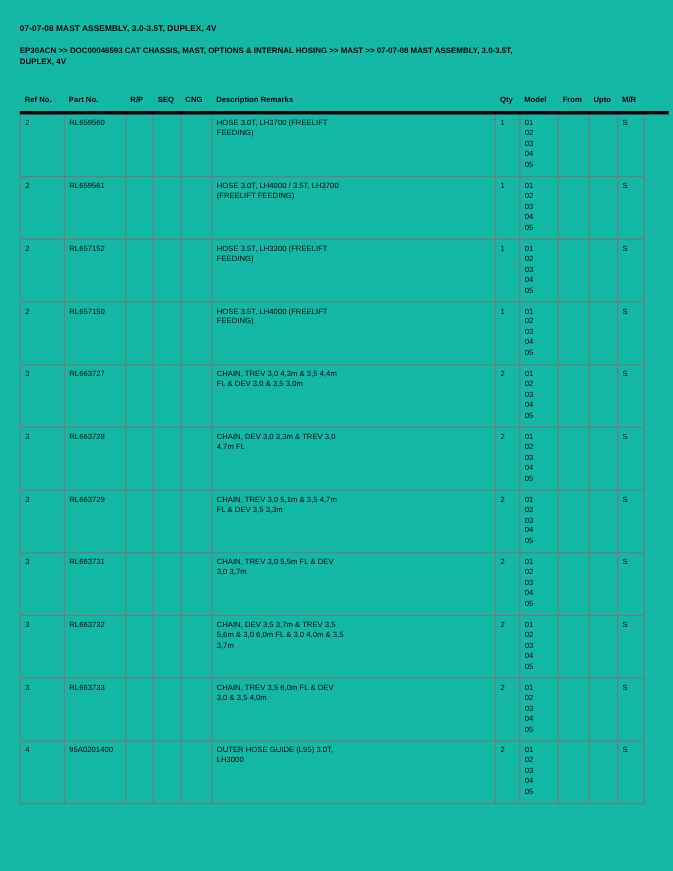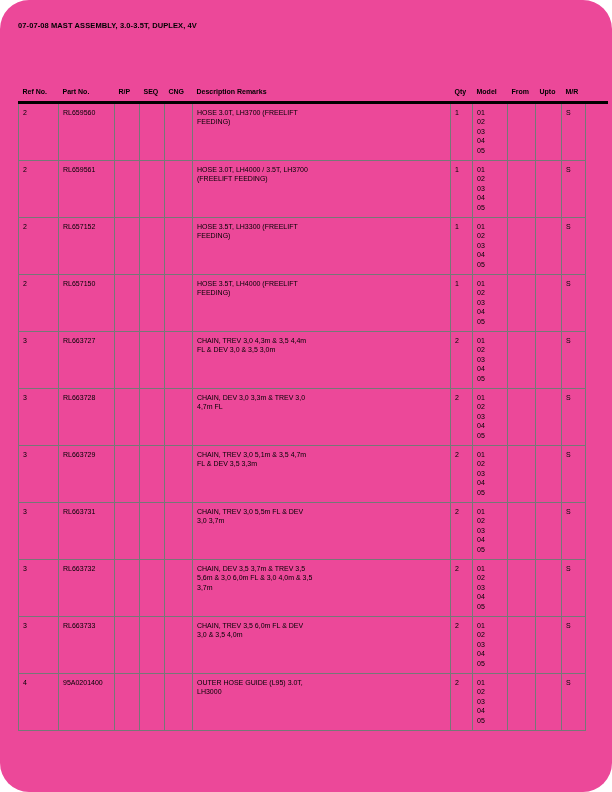--- a/index.html
+++ b/index.html
@@ -3,21 +3,21 @@
 <meta charset="utf-8">
 <style>
   * { margin: 0; padding: 0; box-sizing: border-box; }
   html, body {
     width: 612px; height: 792px;
     background: #ffffff;
     font-family: "Liberation Sans", "DejaVu Sans", sans-serif;
     color: #000;
     overflow: hidden;
   }
-  .page { position: relative; width: 612px; height: 792px; background: #ec4899; border-radius: 29px; }
+  .page { position: relative; width: 612px; height: 792px; background: #14b8a6; }
 
   .doc-title {
     position: absolute; left: 18px; top: 21px;
     font-size: 7.5px; font-weight: bold; letter-spacing: 0.1px;
     white-space: pre-line;
   }
   .breadcrumb {
     position: absolute; left: 18px; top: 41px; width: 574px;
     font-size: 7.2px; font-weight: bold; line-height: 9.8px;
     white-space: pre-line;
@@ -60,20 +60,22 @@
     width: 590px; height: 2.5px; background: #000;
   }
 </style>
 </head>
 <body>
 
 <div class="page">
 
   <div class="doc-title">07-07-08 MAST ASSEMBLY, 3.0-3.5T, DUPLEX, 4V</div>
 
+  <div class="breadcrumb">EP30ACN &gt;&gt; DOC00046593 CAT CHASSIS, MAST, OPTIONS &amp; INTERNAL HOSING &gt;&gt; MAST &gt;&gt; 07-07-08 MAST ASSEMBLY, 3.0-3.5T,
+DUPLEX, 4V</div>
 
   <table class="parts-table">
     <thead>
       <tr id="header-row">
           <th class="col-ref">Ref No.</th>
           <th class="col-part">Part No.</th>
           <th class="col-rp">R/P</th>
           <th class="col-seq">SEQ</th>
           <th class="col-cng">CNG</th>
           <th class="col-desc">Description Remarks</th>

